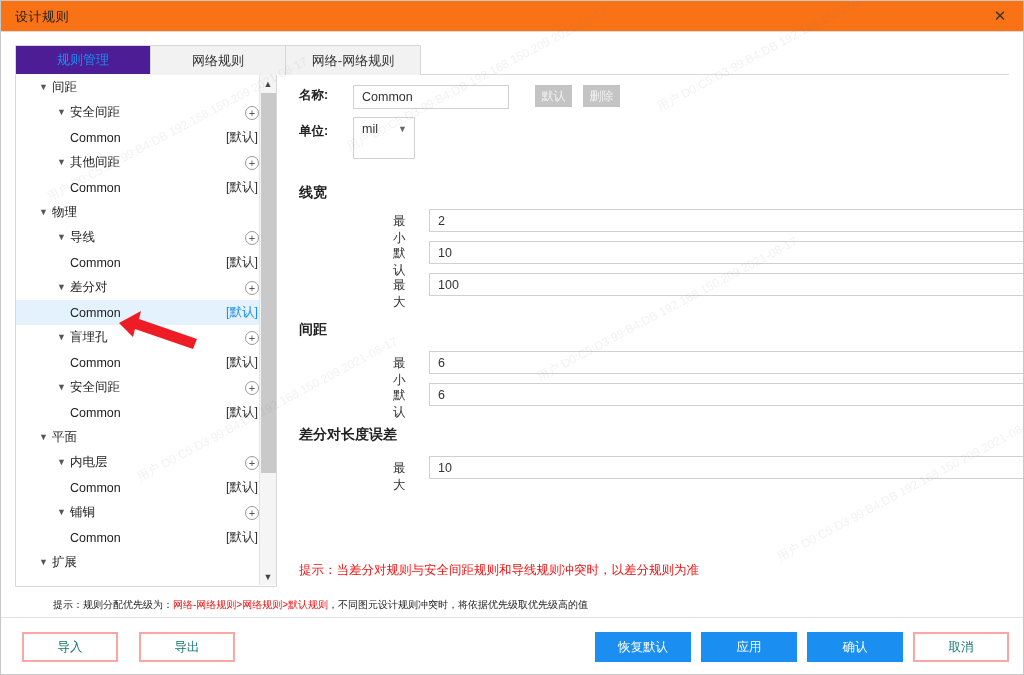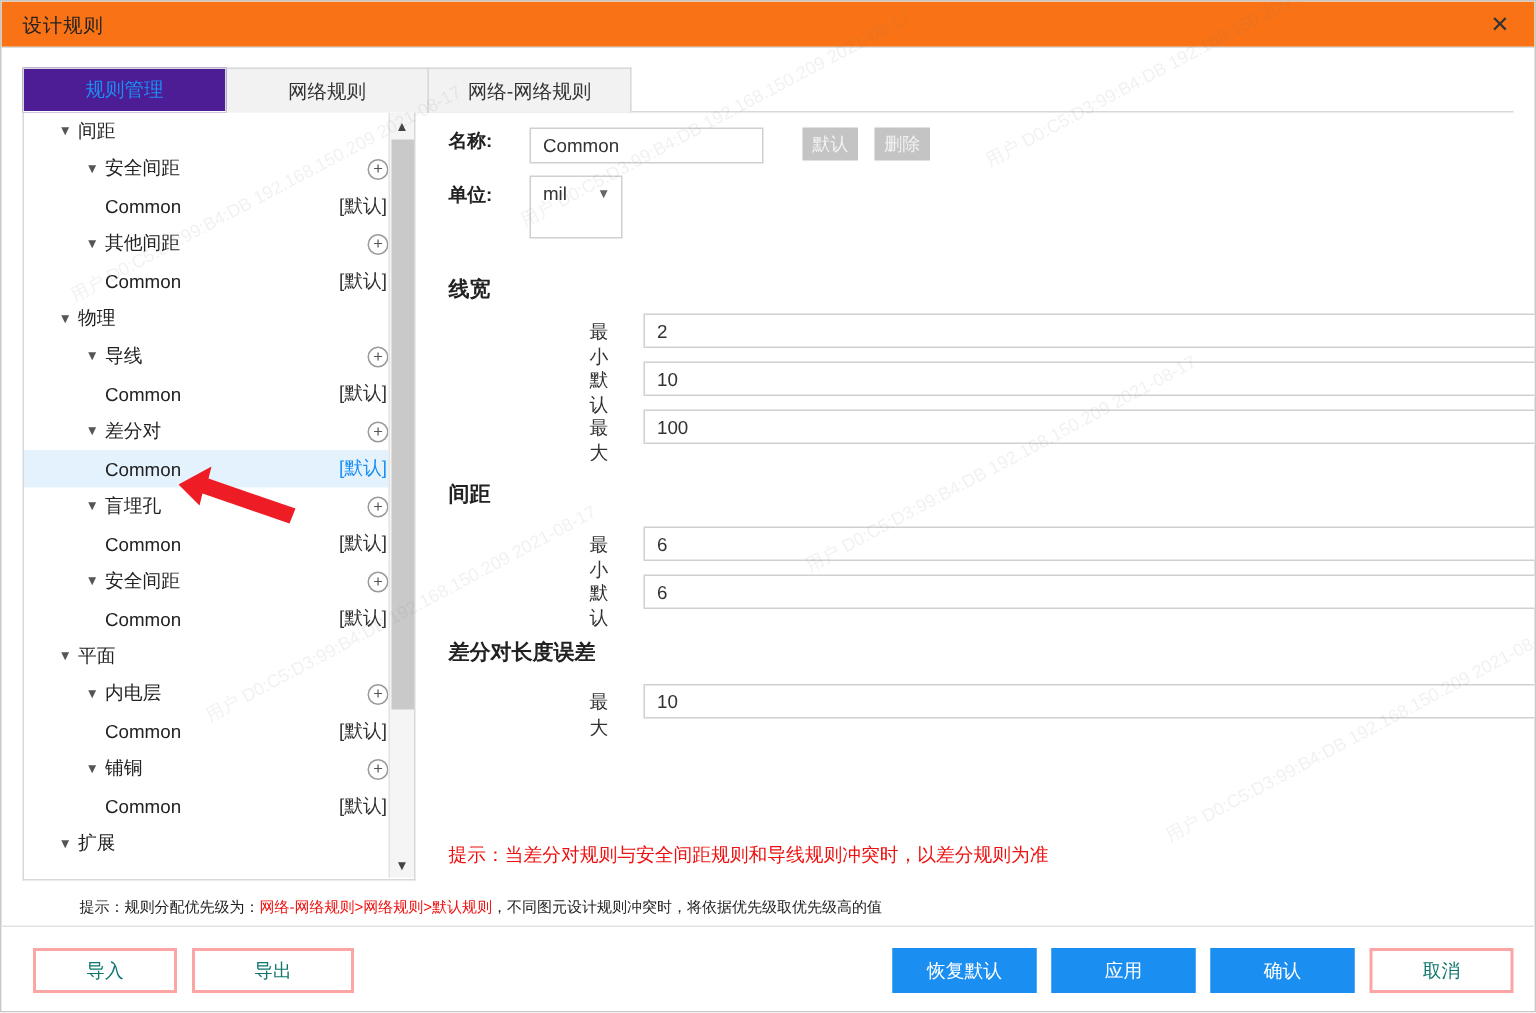--- a/index.html
+++ b/index.html
@@ -230,21 +230,21 @@
     background: #ffffff;
     border: 2px solid #fca5a5;
     color: #0f766e;
   }
   .btn-primary {
     background: #1b8ef2;
     border: 1px solid #1b8ef2;
     color: #ffffff;
   }
   .b-import  { left: 21px;  width: 96px; }
-  .b-export  { left: 127px; width: 108px; }
+  .b-export  { left: 138px; width: 96px; }
   .b-restore { left: 594px; width: 96px; }
   .b-apply   { left: 700px; width: 96px; }
   .b-ok      { left: 806px; width: 96px; }
   .b-cancel  { left: 912px; width: 96px; }
 
   
   .arrow-anno {
     position: absolute; left: 118px; top: 308px;
     width: 90px; height: 42px;
     pointer-events: none;

